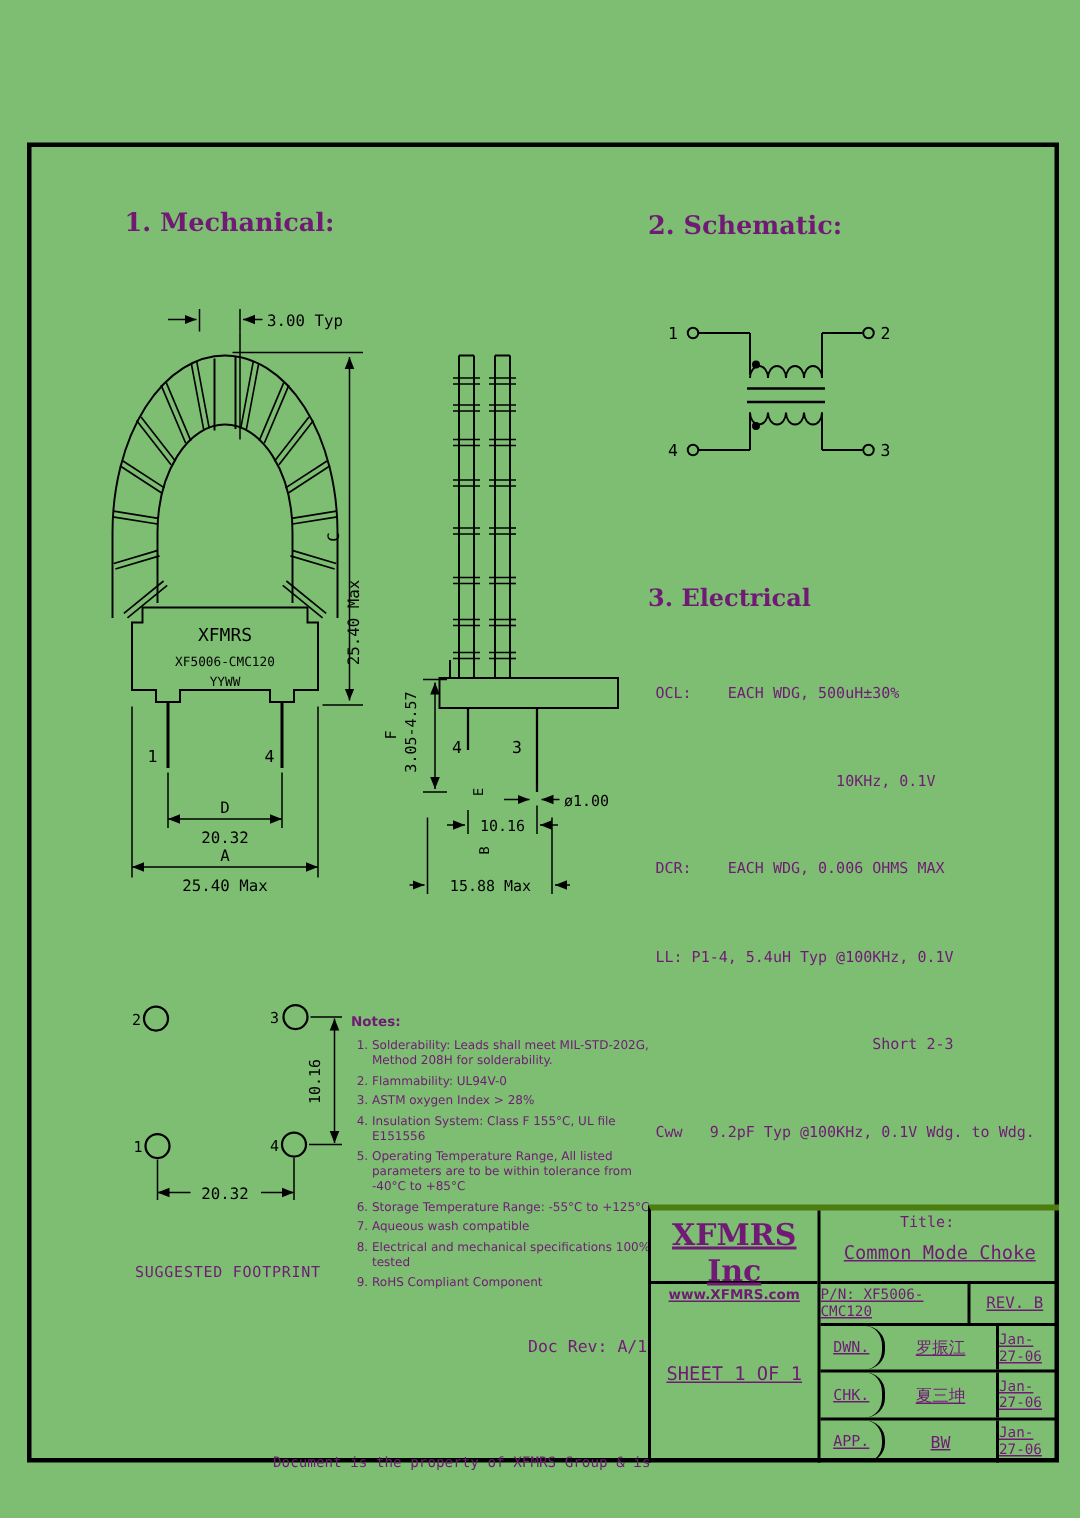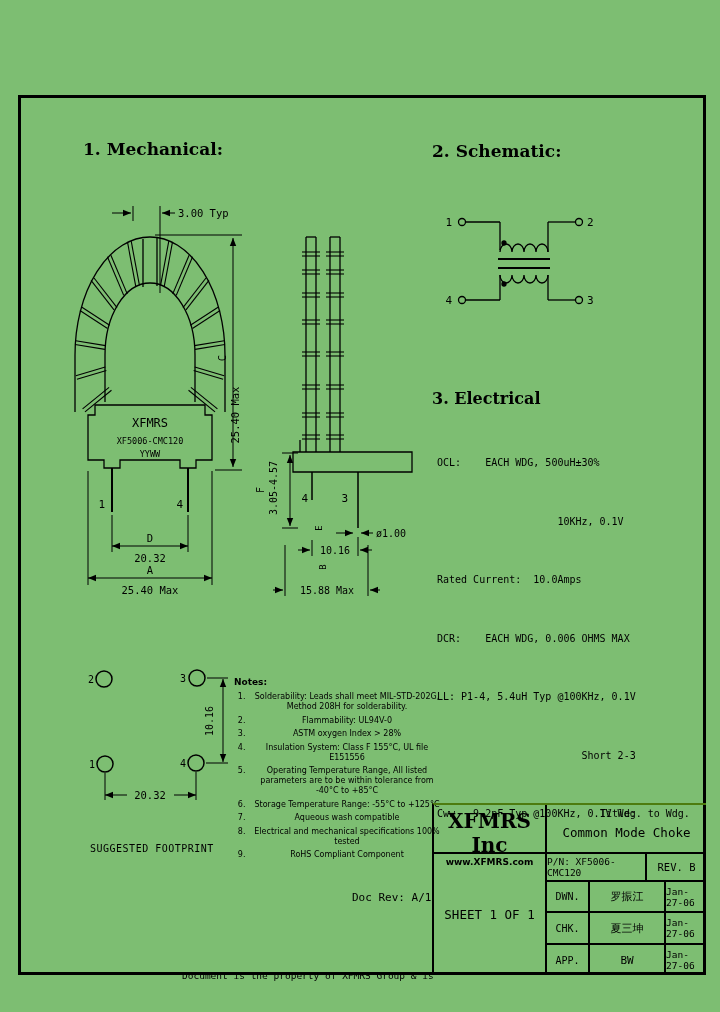--- a/index.html
+++ b/index.html
@@ -1,55 +1,55 @@
 <!DOCTYPE html>
 <html><head>
 <meta charset="utf-8">
 <style>
   html,body{margin:0;padding:0;background:#7dbe72;}
   #canvas{position:relative;width:720px;height:1012px;background:#7dbe72;overflow:hidden;
-          font-family:"DejaVu Sans Mono",monospace;color:#000000;}
+          font-family:"DejaVu Sans Mono",monospace;color:#701a75;}
   .abs{position:absolute;}
   .sheet{position:absolute;left:18px;top:95px;width:688px;height:880px;
          border:3px solid #000;box-sizing:border-box;}
   .hdg{font-family:"DejaVu Serif",serif;font-weight:700;font-size:17px;}
   .hdg3{font-family:"DejaVu Serif",serif;font-weight:700;font-size:16px;}
   .dt{font-family:"DejaVu Sans Mono",monospace;}
   .elec{left:437px;top:414px;font-size:10px;line-height:19.5px;white-space:pre;}
   .caption{left:90px;top:843px;font-size:10px;letter-spacing:.5px;}
   .docrev{left:352px;top:891px;font-size:11px;}
   .notes{left:234px;top:677px;width:212px;font-family:"DejaVu Sans",sans-serif;}
   .notes-h{font-size:9px;font-weight:bold;margin-bottom:5px;}
-  .notes ol{margin:0;padding-left:14px;font-size:8px;line-height:10px;text-align:center;}
+  .notes ol{margin:0;padding-left:14px;font-size:8px;line-height:10px;}
   .notes li{margin-bottom:3.5px;}
   svg text{font-family:"DejaVu Sans Mono",monospace;fill:#000;stroke:none;}
   
   .tb{position:absolute;left:432px;top:803px;width:274px;height:172px;display:flex;
-      border-left:2px solid #000;border-top:2px solid #4d7c0f;box-sizing:border-box;}
+      border-left:2px solid #000;border-top:4px solid #4d7c0f;box-sizing:border-box;text-decoration:underline;}
   .tb *{box-sizing:border-box;}
   .tb-left{width:113px;border-right:2px solid #000;display:flex;flex-direction:column;}
   .tb-company-cell{height:49px;border-bottom:2px solid #000;text-align:center;}
   .tb-company{font-family:"DejaVu Serif",serif;font-weight:700;font-size:20px;margin-top:4px;}
   .tb-site{font-size:9px;font-weight:bold;font-family:"DejaVu Sans",sans-serif;}
   .tb-spec-cell{height:91px;border-bottom:2px solid #000;text-align:center;padding-top:3px;}
   .tb-unless{font-size:7.5px;font-weight:bold;}
   .tb-tollabel{font-size:11px;margin-top:5px;}
   .tb-tol{font-size:10px;margin-top:2px;}
   .tb-dims{font-size:10.5px;margin-top:5px;}
   .tb-sheet{flex:1;display:flex;align-items:center;justify-content:center;font-size:12.5px;}
   .tb-right{flex:1;display:flex;flex-direction:column;}
   .tb-title-row{height:49px;border-bottom:2px solid #000;position:relative;}
   .tb-title-label{position:absolute;left:5px;top:3px;font-size:10px;padding-left:48px;}
   .tb-title{margin-top:20px;text-align:center;font-size:12.5px;}
   .tb-pn-row{height:28px;border-bottom:2px solid #000;display:flex;}
   .tb-pn{width:100px;border-right:2px solid #000;display:flex;align-items:center;justify-content:center;font-size:9.5px;}
   .tb-rev{flex:1;display:flex;align-items:center;justify-content:center;font-size:10.5px;}
   .tb-sig-row{display:flex;border-bottom:2px solid #000;}
   .r3{height:31px;} .r4{height:32px;} .r5{flex:1;border-bottom:none;}
-  .tb-role{width:43px;border-right:2px solid #000;display:flex;align-items:center;justify-content:center;font-size:10px;}
+  .tb-role{width:43px;border-right:2px solid #000;display:flex;align-items:center;justify-content:center;font-size:10px;border-radius:13px;}
   .tb-sig{width:76px;border-right:2px solid #000;display:flex;align-items:center;justify-content:center;font-size:11px;}
   .tb-date{flex:1;display:flex;align-items:center;justify-content:center;font-size:9.5px;}
   
   .prop{position:absolute;left:18px;top:933px;width:414px;height:42px;
         border-top:2px solid #000;box-sizing:border-box;}
   .prop-desc{position:absolute;left:182px;top:937px;font-size:9.5px;line-height:15.5px;white-space:pre;}
 </style>
 </head>
 <body>
 
@@ -231,21 +231,20 @@
     </g>
     <text x="14" y="21" font-size="11" text-anchor="end">1</text>
     <text x="149" y="21" font-size="11">2</text>
     <text x="14" y="99" font-size="11" text-anchor="end">4</text>
     <text x="149" y="99" font-size="11">3</text>
   </svg>
 
   <div class="abs elec dt">
     <div>OCL:    EACH WDG, 500uH±30%</div>
     <div>                    10KHz, 0.1V</div>
-    <div>Rated Current:  10.0Amps</div>
     <div>DCR:    EACH WDG, 0.006 OHMS MAX</div>
     <div>LL: P1-4, 5.4uH Typ @100KHz, 0.1V</div>
     <div>                        Short 2-3</div>
     <div>Cww   9.2pF Typ @100KHz, 0.1V Wdg. to Wdg.</div>
   </div>
 
   <svg class="abs" style="left:78px;top:652px" width="162" height="155" viewBox="0 0 162 155">
     <g stroke="#000" fill="none" stroke-width="1.5">
       <circle cx="26" cy="27" r="8"></circle>
       <circle cx="119" cy="26" r="8"></circle>

